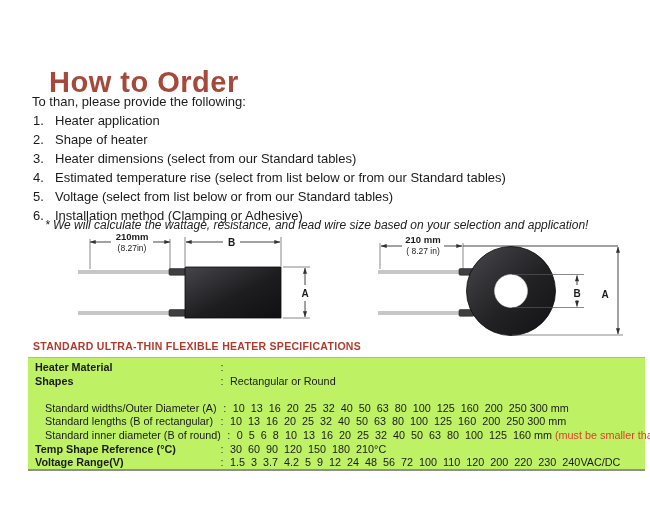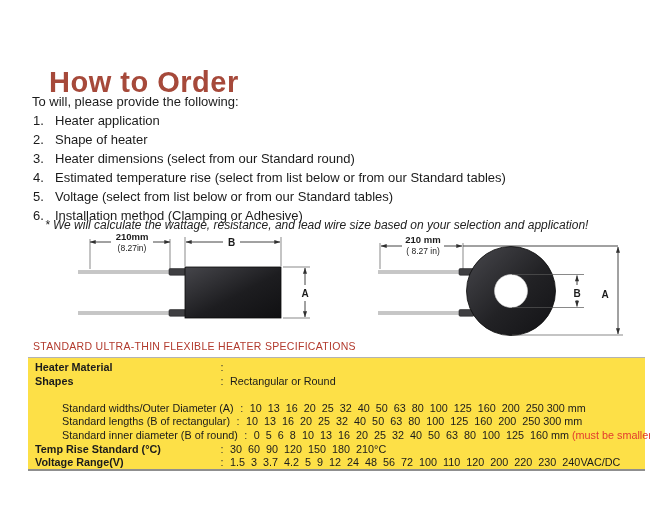--- a/index.html
+++ b/index.html
@@ -17,59 +17,59 @@
   .olist{position:absolute;left:33px;top:111px;font-size:13px;}
   .olist-row{display:flex;height:19px;line-height:19px;}
   .olist-num{width:22px;flex:0 0 22px;}
   .note{
     position:absolute;left:29px;top:218px;font-size:12px;font-style:italic;line-height:15px;color:#222;margin-left:16px;
   }
   .diagram{position:absolute;top:228px;}
   .diagram.rect{left:55px;}
   .diagram.round{left:372px;}
   .spec-heading{
-    position:absolute;left:33px;top:340px;font-size:10.5px;font-weight:normal;
+    position:absolute;left:33px;top:340px;font-size:10.5px;font-weight:bold;
     color:#b23a2d;letter-spacing:.3px;
   }
   .spec-table{
     position:absolute;left:28px;top:357px;width:617px;height:114px;box-sizing:border-box;
-    background:#fde047;border-top:1px solid #b3b3b3;border-bottom:2px solid #8f8f8f;
+    background:#bef264;border-top:1px solid #b3b3b3;border-bottom:2px solid #8f8f8f;
     padding-top:3px;
   }
   .spec-row{display:flex;height:13.6px;line-height:13.6px;font-size:10.8px;white-space:nowrap;}
   .spec-label{flex:0 0 186px;padding-left:7px;font-weight:bold;box-sizing:border-box;}
-  .spec-row.sub .spec-label{padding-left:34px;font-weight:normal;}
+  .spec-row.sub .spec-label{padding-left:17px;font-weight:normal;}
   .spec-colon{flex:0 0 16px;text-align:center;color:#333;}
   .spec-value{white-space:pre;}
   .spec-note{color:#e23b2e;}
   svg text{font-family:"Liberation Sans", sans-serif;fill:#1b1b1b;}
   .dim{stroke:#303030;stroke-width:0.9;fill:none;}
   .thin{stroke:#565656;stroke-width:0.7;fill:none;}
 </style>
 </head>
 <body>
 
 <div class="page">
 
   <h1 class="title">How to Order</h1>
 
-  <div class="intro">To will, please provide the following:</div>
+  <div class="intro">To than, please provide the following:</div>
 
   <div class="olist">
     <div class="olist-row">
       <span class="olist-num">1.</span>
       <span>Heater application</span>
     </div>
     <div class="olist-row">
       <span class="olist-num">2.</span>
       <span>Shape of heater</span>
     </div>
     <div class="olist-row">
       <span class="olist-num">3.</span>
-      <span>Heater dimensions (select from our Standard round)</span>
+      <span>Heater dimensions (select from our Standard tables)</span>
     </div>
     <div class="olist-row">
       <span class="olist-num">4.</span>
       <span>Estimated temperature rise (select from list below or from our Standard tables)</span>
     </div>
     <div class="olist-row">
       <span class="olist-num">5.</span>
       <span>Voltage (select from list below or from our Standard tables)</span>
     </div>
     <div class="olist-row">
@@ -197,21 +197,21 @@
       <span class="spec-colon">:</span>
       <span class="spec-value">10  13  16  20  25  32  40  50  63  80  100  125  160  200  250 300 mm</span>
     </div>
     <div class="spec-row sub">
       <span class="spec-label">Standard inner diameter (B of round)</span>
       <span class="spec-colon">:</span>
       <span class="spec-value">0  5  6  8  10  13  16  20  25  32  40  50  63  80  100  125  160 mm </span>
       <span class="spec-value spec-note">(must be smaller than A)</span>
     </div>
     <div class="spec-row">
-      <span class="spec-label">Temp Rise Standard (°C)</span>
+      <span class="spec-label">Temp Shape Reference (°C)</span>
       <span class="spec-colon">:</span>
       <span class="spec-value">30  60  90  120  150  180  210°C</span>
     </div>
     <div class="spec-row">
       <span class="spec-label">Voltage Range(V)</span>
       <span class="spec-colon">:</span>
       <span class="spec-value">1.5  3  3.7  4.2  5  9  12  24  48  56  72  100  110  120  200  220  230  240VAC/DC</span>
     </div>
   </div>
 

